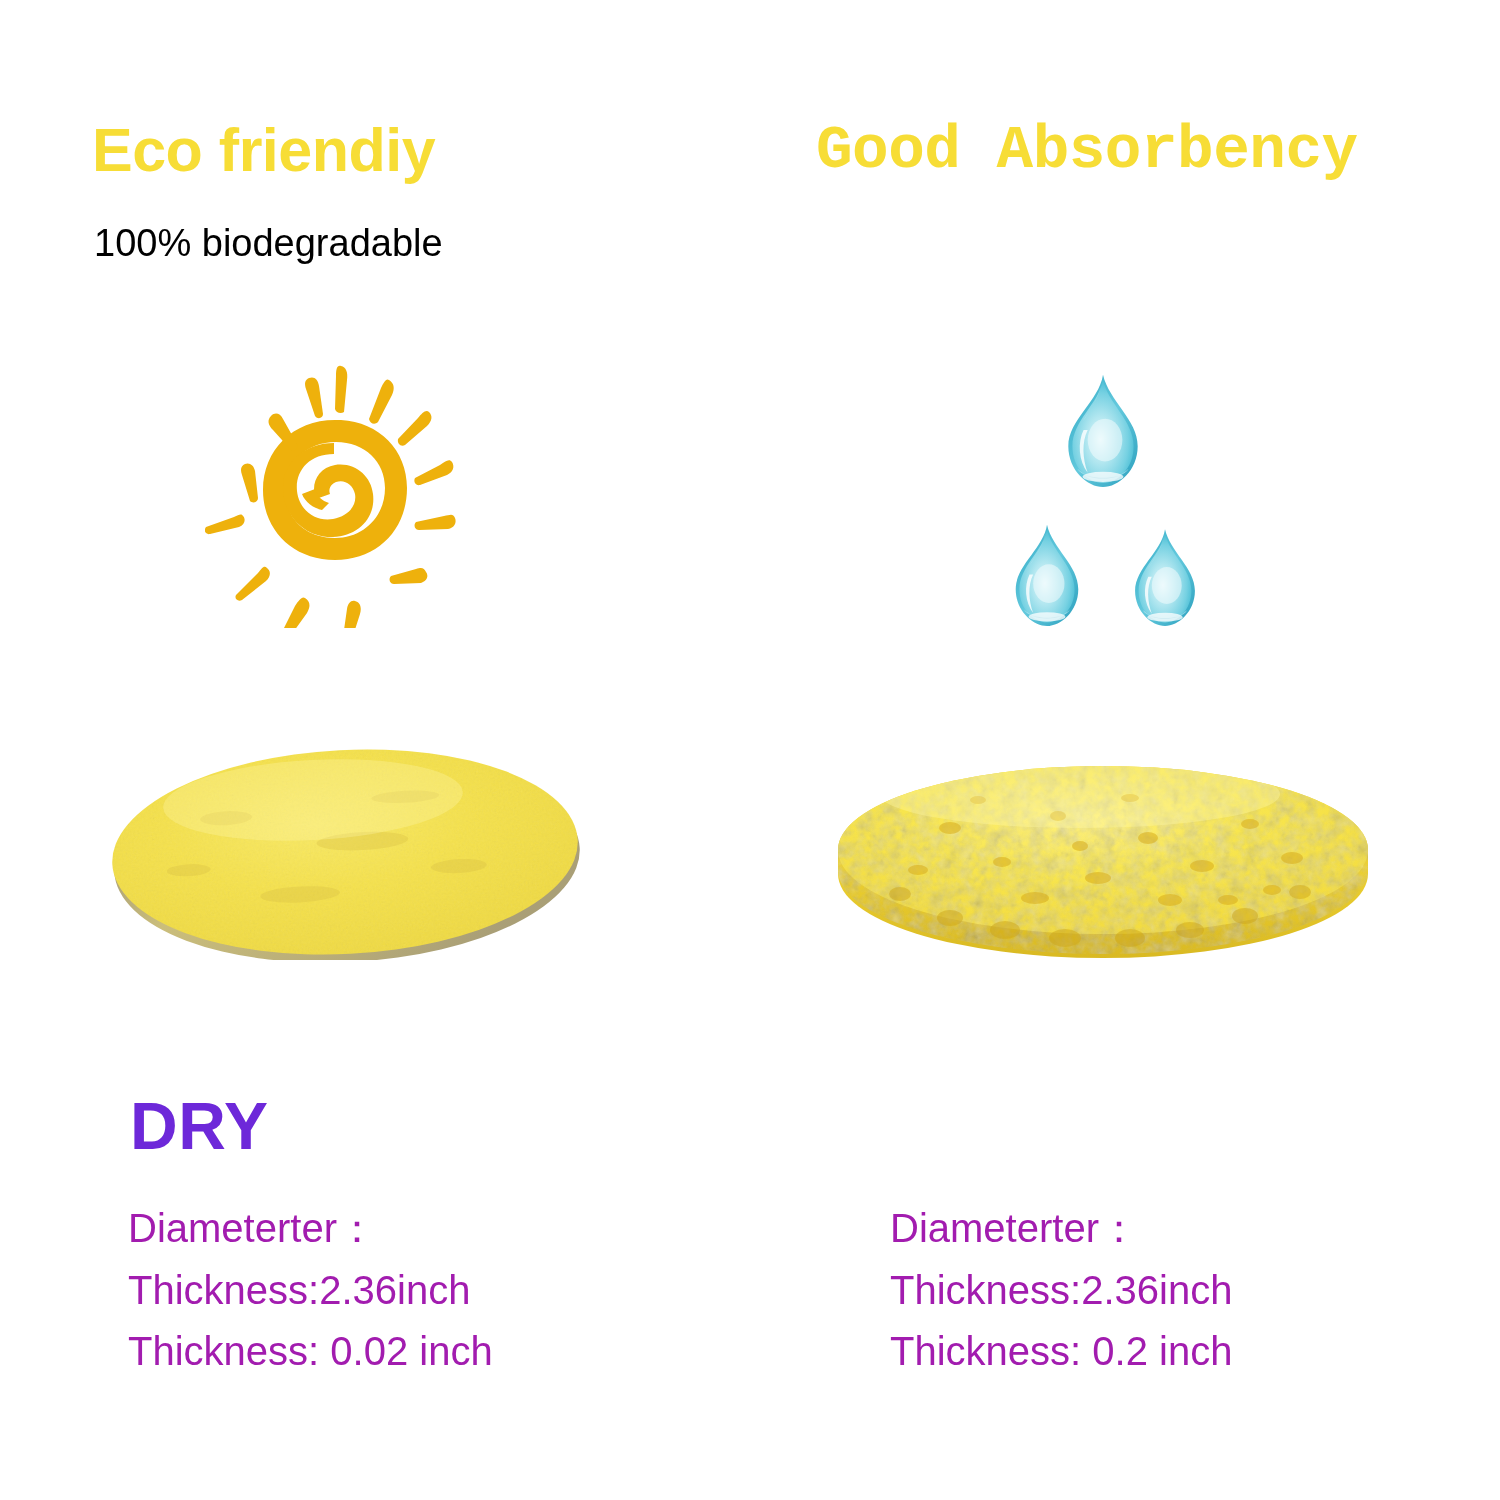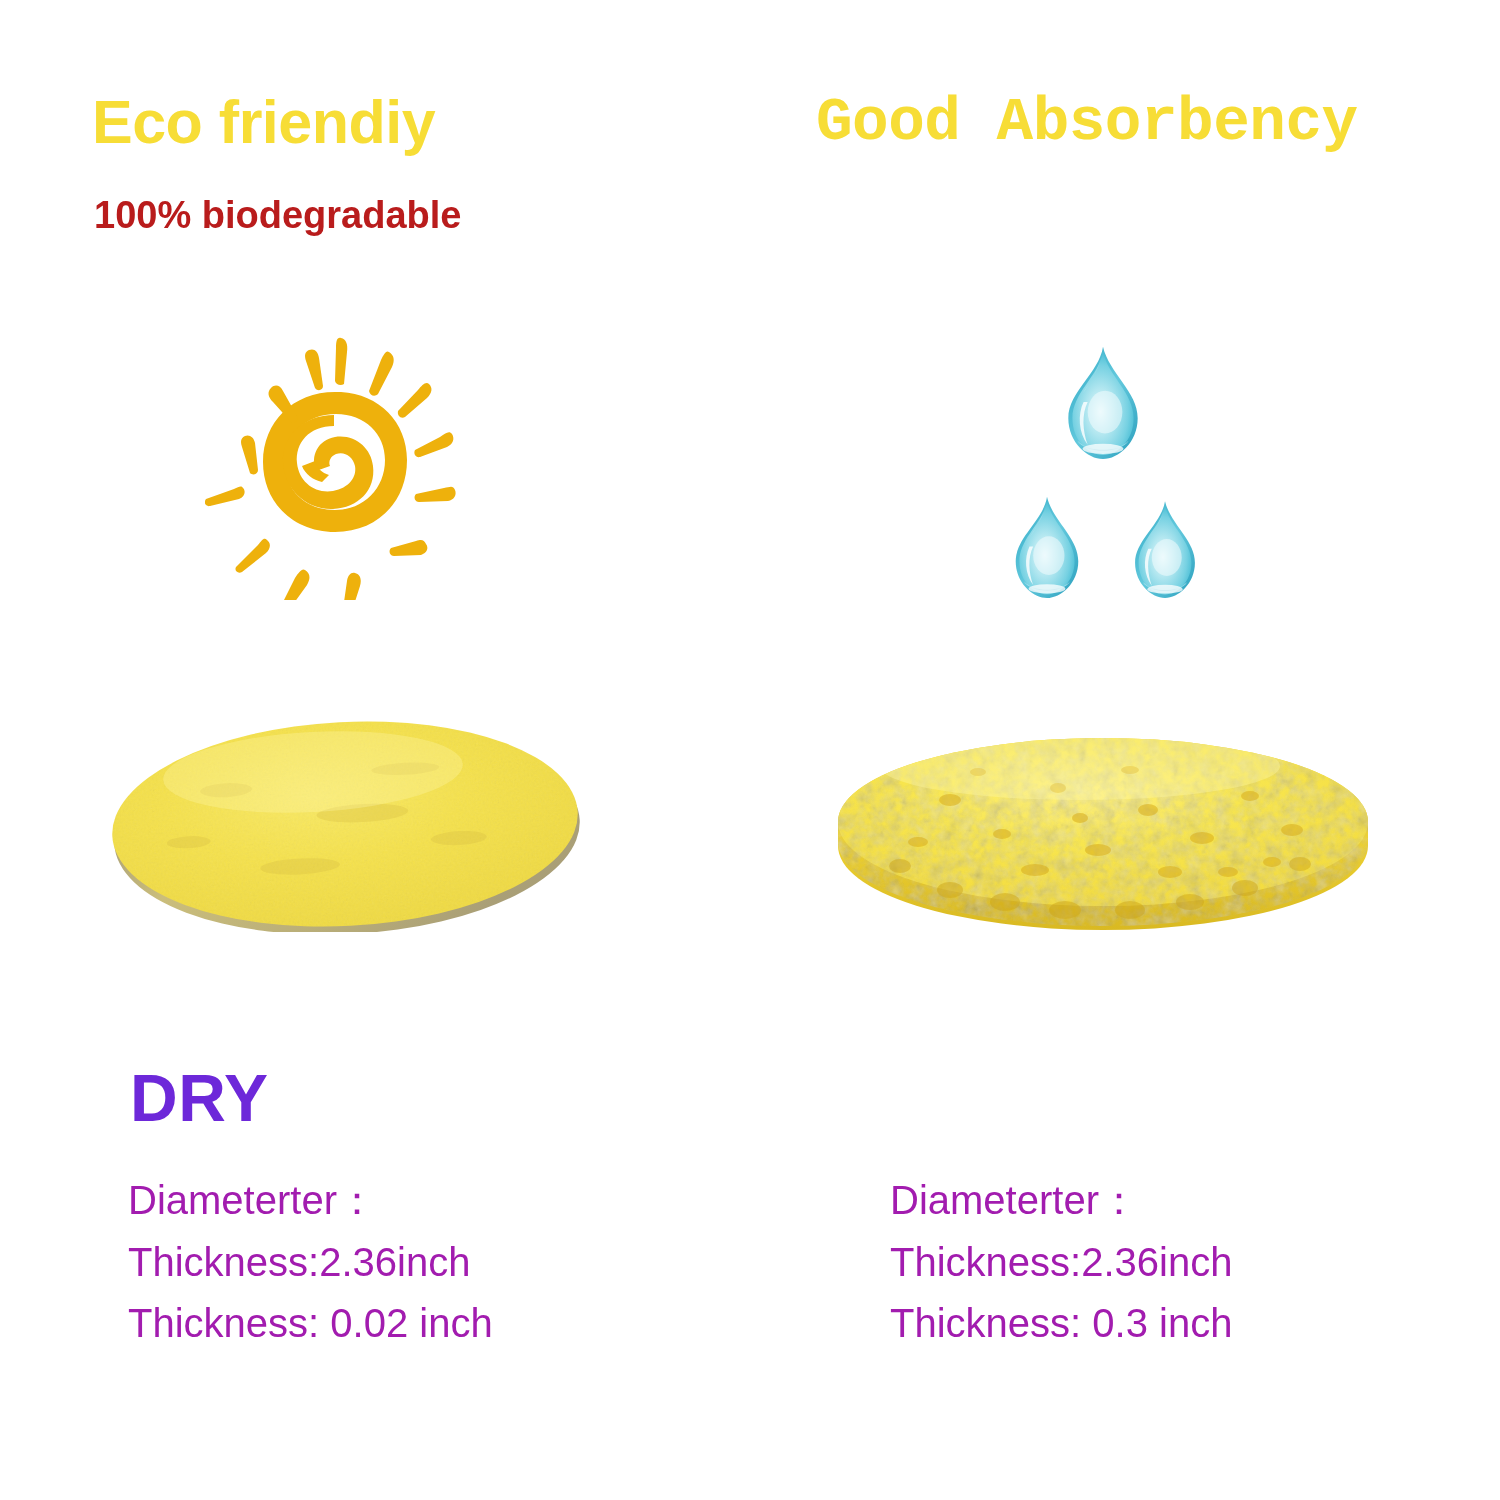--- a/index.html
+++ b/index.html
@@ -7,42 +7,43 @@
   html, body {
     width:1500px; height:1500px;
     background:#ffffff;
     font-family:"Liberation Sans", sans-serif;
     overflow:hidden;
   }
   .canvas {
     position:relative;
     width:1500px; height:1444px;
     background:#ffffff;
+    margin-top:28px;
   }
 
   
   .col { position:absolute; top:0; height:1500px; }
   .col-left  { left:0;   width:750px; }
   .col-right { left:750px; width:750px; }
 
   
   .feature-title {
     position:absolute;
     font-size:61px;
     font-weight:bold;
     color:#f7dd36;
     letter-spacing:-0.5px;
     white-space:nowrap;
     line-height:1;
   }
   .feature-sub {
     position:absolute;
     font-size:38px;
-    font-weight:700;
-    color:#b91c1c;
+    font-weight:400;
+    color:#000000;
     white-space:nowrap;
     line-height:1;
   }
   .title-left  { left:92px; top:92px; }
   .sub-left    { left:94px; top:196px; }
   .title-right { left:816px; top:92px; }
   .sub-right   { left:818px; top:196px; }
 
   
   .state-label {
@@ -343,16 +344,16 @@
         <ellipse cx="360" cy="172" rx="14" ry="8"></ellipse>
         <ellipse cx="415" cy="158" rx="13" ry="8"></ellipse>
         <ellipse cx="70" cy="136" rx="11" ry="7"></ellipse>
         <ellipse cx="470" cy="134" rx="11" ry="7"></ellipse>
       </g>
     </svg>
 
 
     <div class="spec-line wet-spec-1" style="left:140px;">Diameterter：</div>
     <div class="spec-line wet-spec-2" style="left:140px;">Thickness:2.36inch</div>
-    <div class="spec-line wet-spec-3" style="left:140px;">Thickness: 0.3 inch</div>
+    <div class="spec-line wet-spec-3" style="left:140px;">Thickness: 0.2 inch</div>
   </div>
 
 </div>
 
 </body></html>

